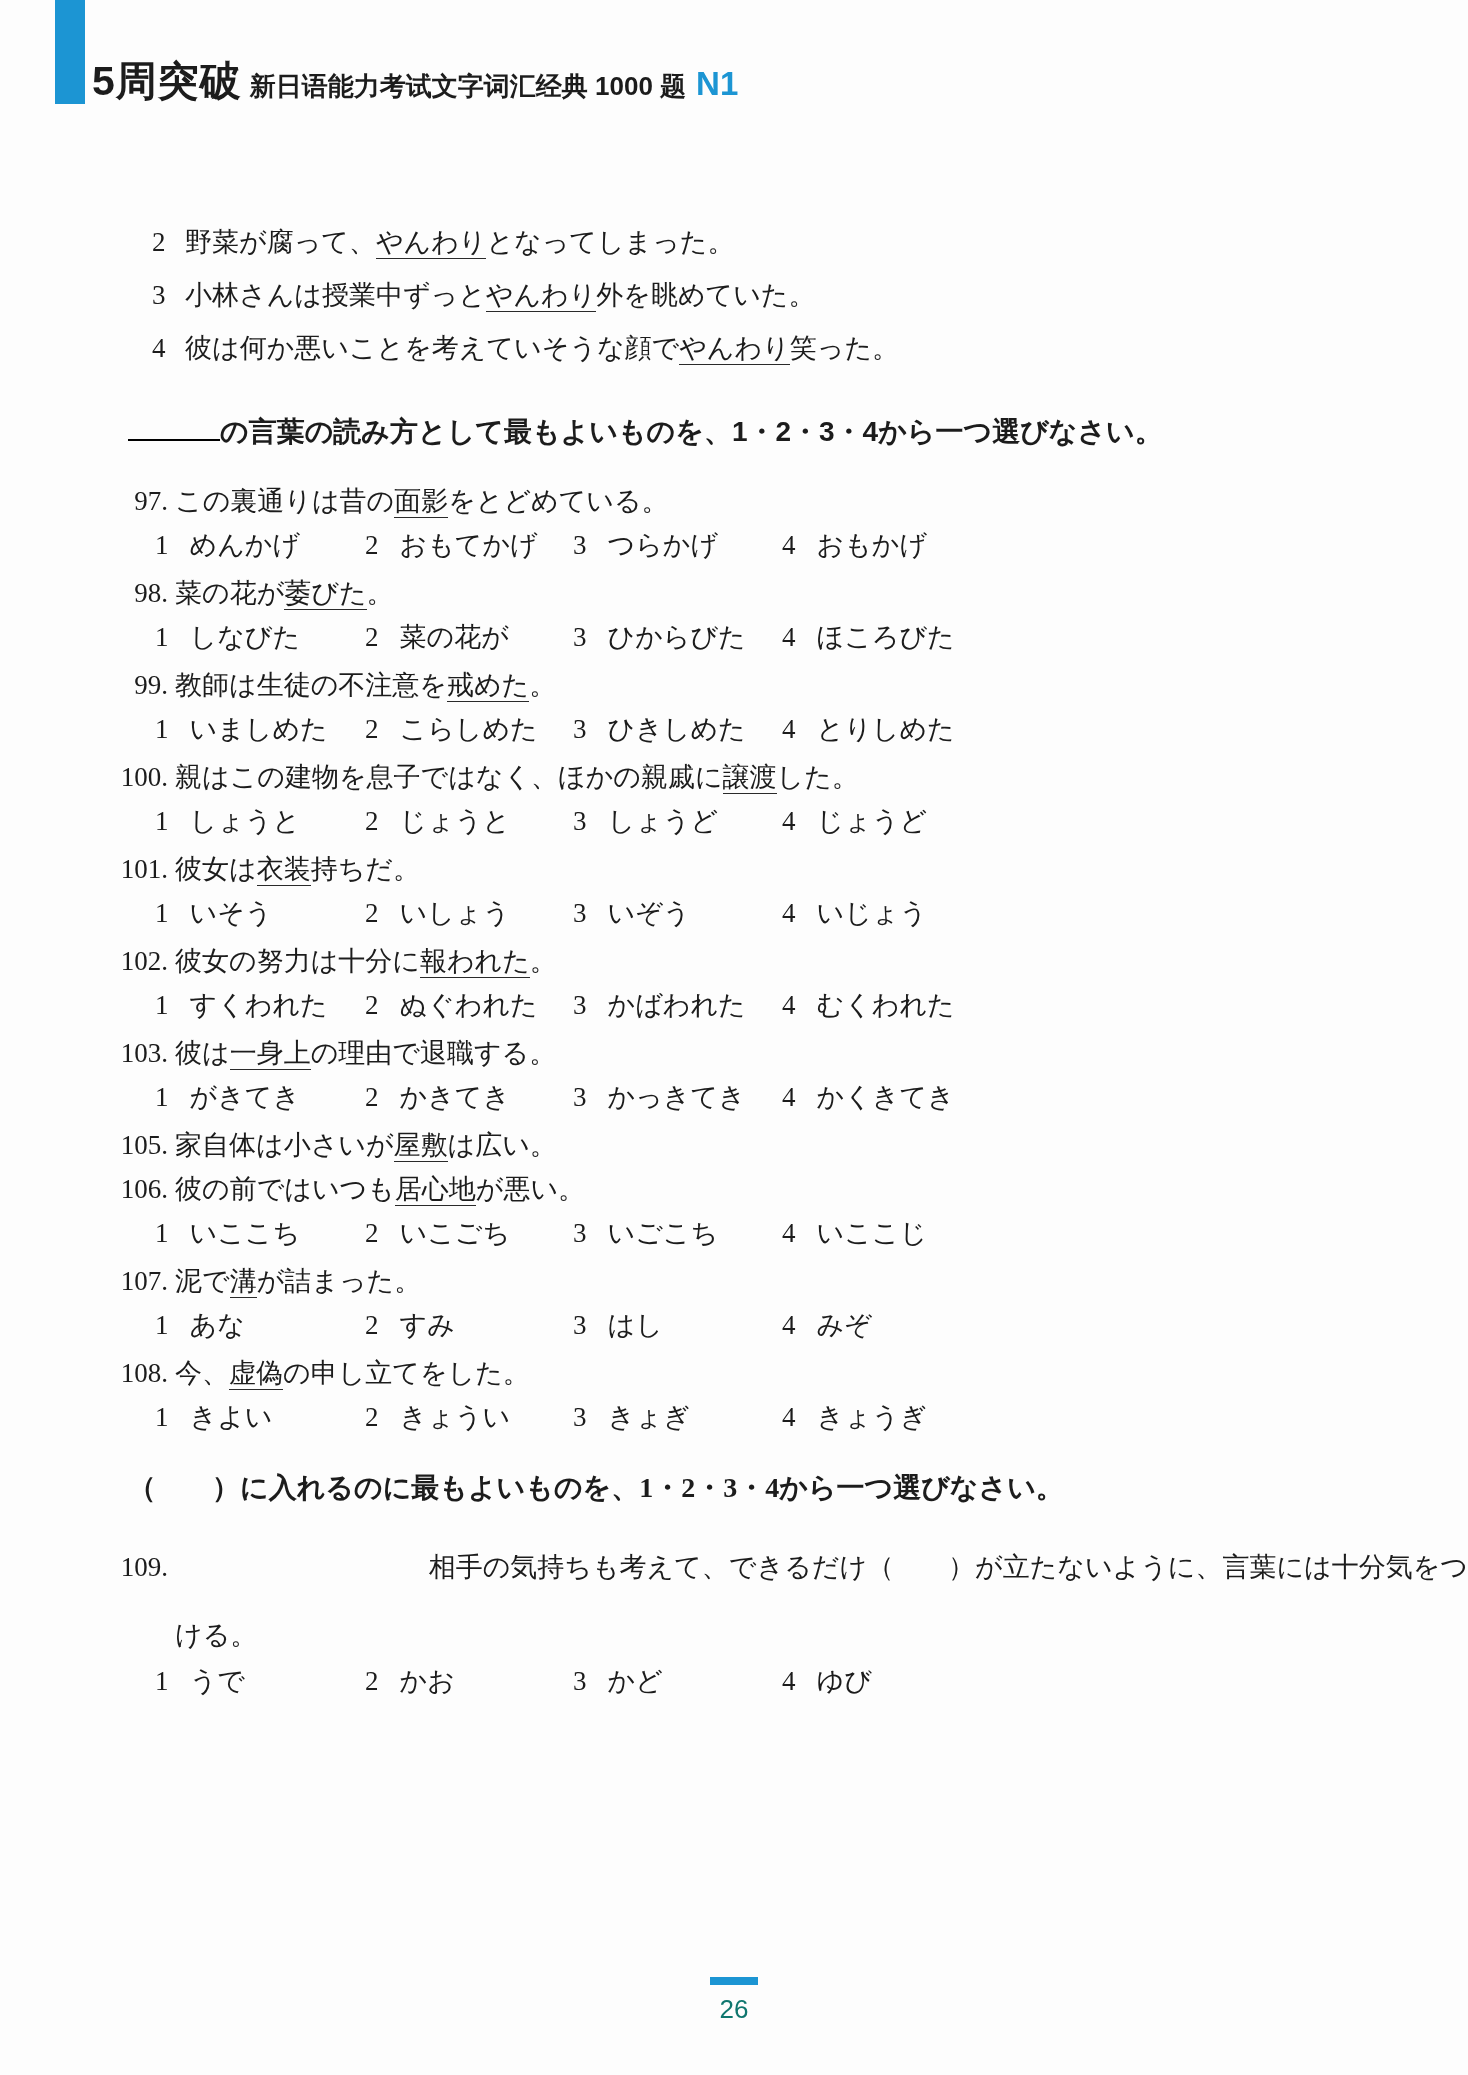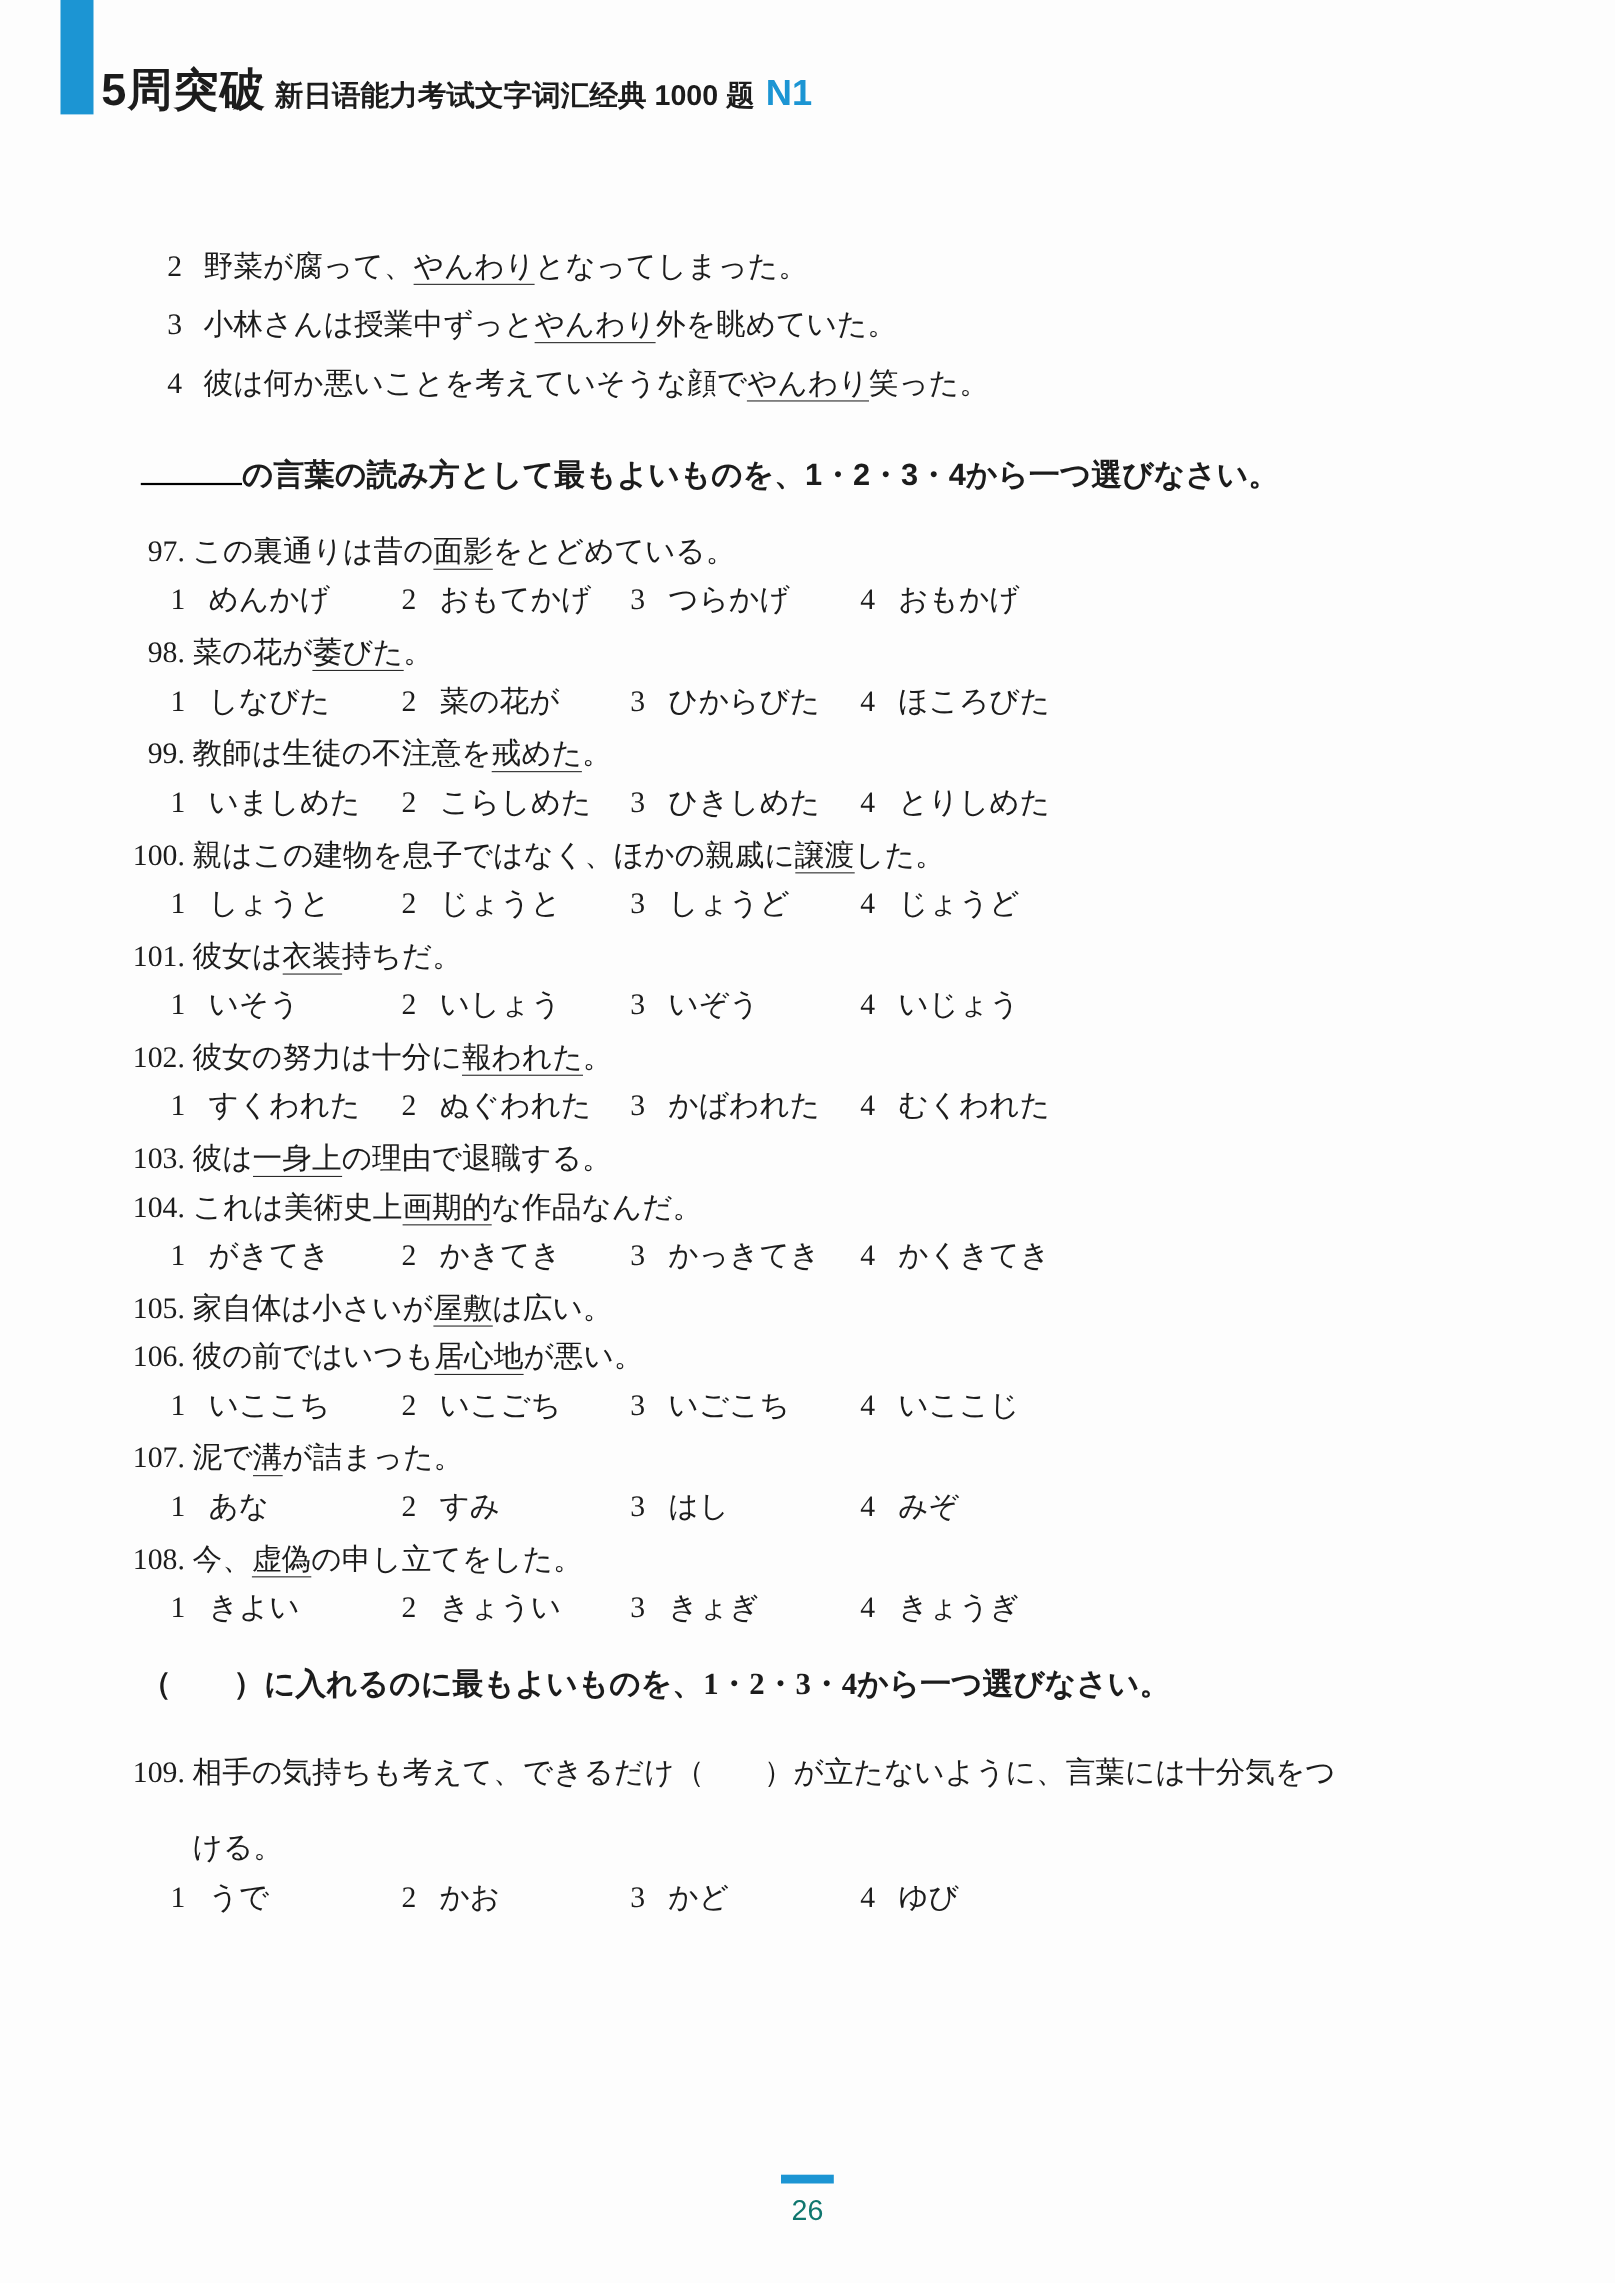--- a/index.html
+++ b/index.html
@@ -22,21 +22,21 @@
   .section-head { margin:46px 0 34px 128px; font-family:"Liberation Sans", sans-serif; font-weight:bold; font-size:28px; line-height:36px; white-space:nowrap; }
   .section-head2 { margin:36px 0 44px 128px; font-family:Liberation Serif, serif; font-weight:bold; font-size:28px; line-height:36px; white-space:nowrap; }
   .blank { display:inline-block; width:92px; height:1em; border-bottom:2px solid #000; vertical-align:baseline; }
   .stmt { display:flex; font-size:27px; line-height:34px; margin:0 0 10px 102px; white-space:nowrap; }
   .qnum { flex:0 0 66px; text-align:right; padding-right:7px; }
   .qtext { white-space:nowrap; }
   .opts { display:grid; grid-template-columns:210px 208px 209px auto; margin:0 0 14px 155px; font-size:27px; line-height:34px; white-space:nowrap; }
   .onum { display:inline-block; margin-right:21px; }
   .u { border-bottom:1.5px solid #2a2a2a; padding-bottom:1px; }
   .q109-line2 { font-size:27px; line-height:34px; margin:0 0 0 175px; }
-  .q109 .stmt { margin-bottom:34px; }
+  .q109 .stmt { margin-bottom:34px;justify-content:space-between; }
   .q109 .opts { margin-top:12px; }
   .footer-bar { position:absolute; left:50%; transform:translateX(-50%); top:1977px; width:48px; height:8px; background:var(--accent); }
   .page-num { position:absolute; top:1994px; left:50%; transform:translateX(-50%); font-size:26px; font-family:"Liberation Sans", sans-serif; color:#0f766e;text-align:right; }
 </style>
 </head>
 <body>
 
 <div class="accent-bar"></div>
 <div class="header">
   <span class="series">5周突破</span>
@@ -140,24 +140,20 @@
   </div>
 
   <div class="qblock">
     <div class="stmt">
         <span class="qnum">103.</span>
         <span class="qtext"><span>彼は</span><span class="u">一身上</span><span>の理由で退職する。</span></span>
       </div>
   </div>
 
   <div class="qblock">
-    <div class="stmt">
-        <span class="qnum">104.</span>
-        <span class="qtext"><span>これは美術史上</span><span class="u">画期的</span><span>な作品なんだ。</span></span>
-      </div>
     <div class="opts">
       <span class="opt"><span class="onum">1</span><span>がきてき</span></span>
       <span class="opt"><span class="onum">2</span><span>かきてき</span></span>
       <span class="opt"><span class="onum">3</span><span>かっきてき</span></span>
       <span class="opt"><span class="onum">4</span><span>かくきてき</span></span>
     </div>
   </div>
 
   <div class="qblock">
     <div class="stmt">

